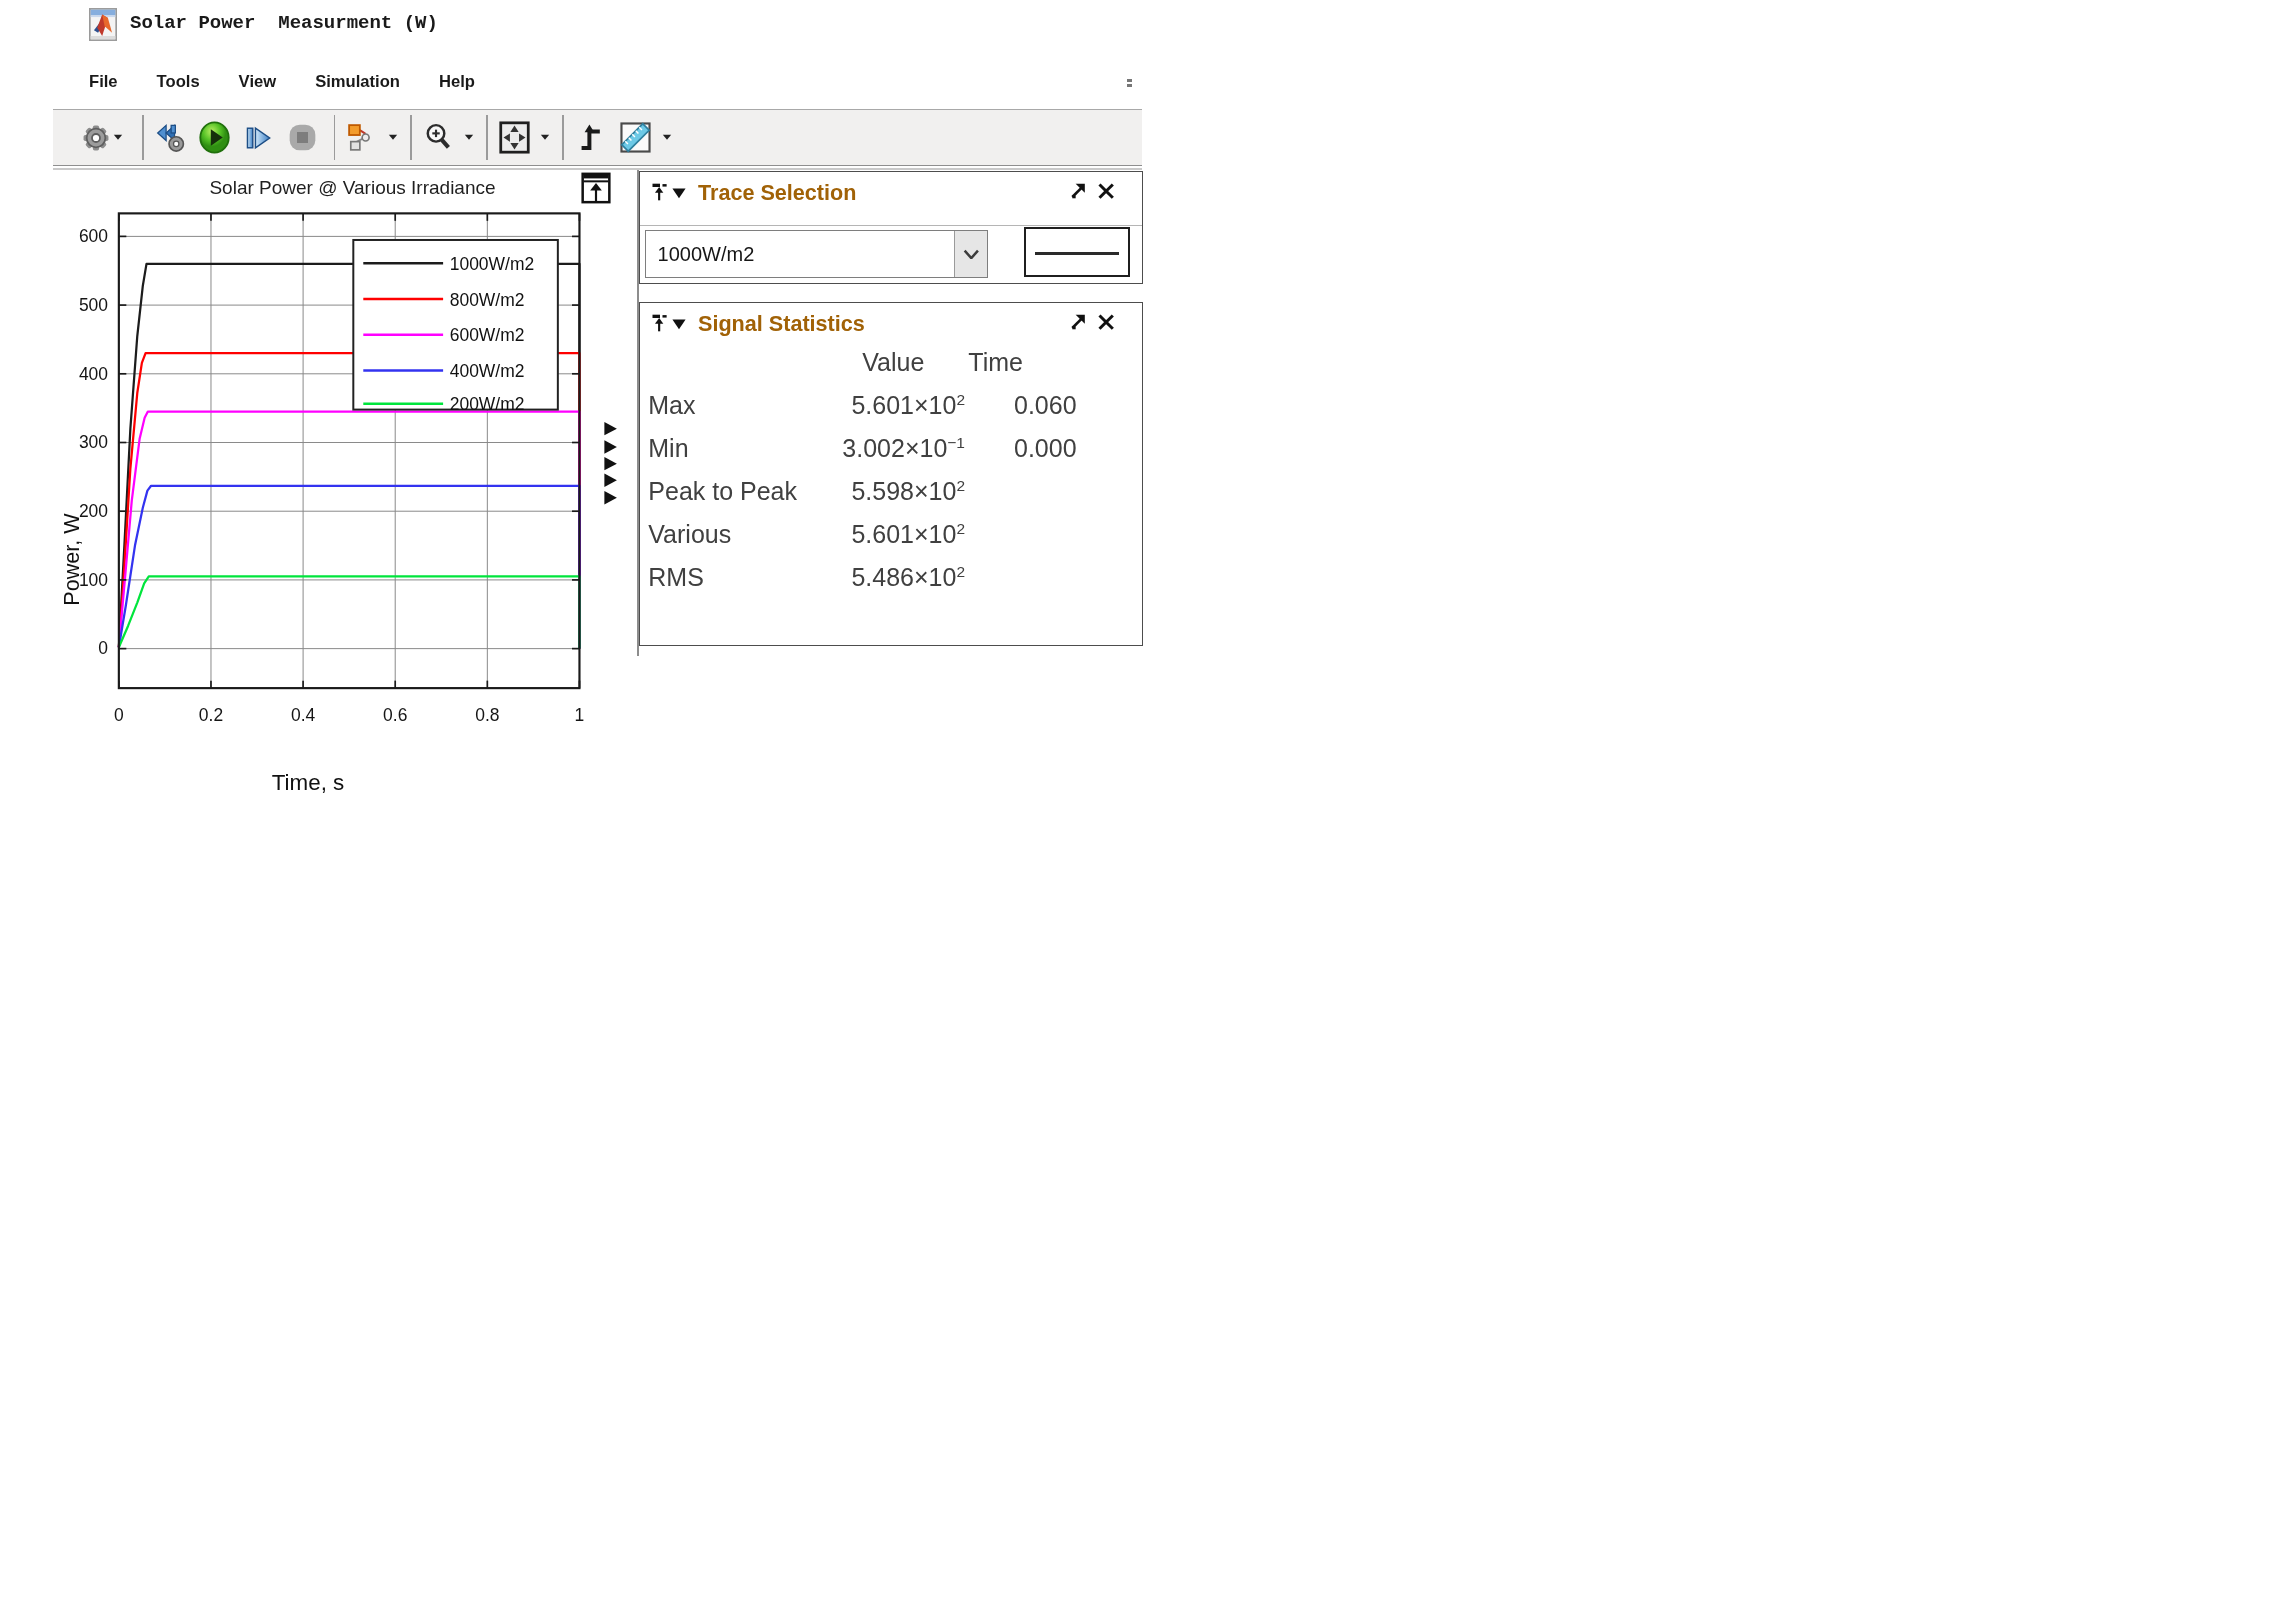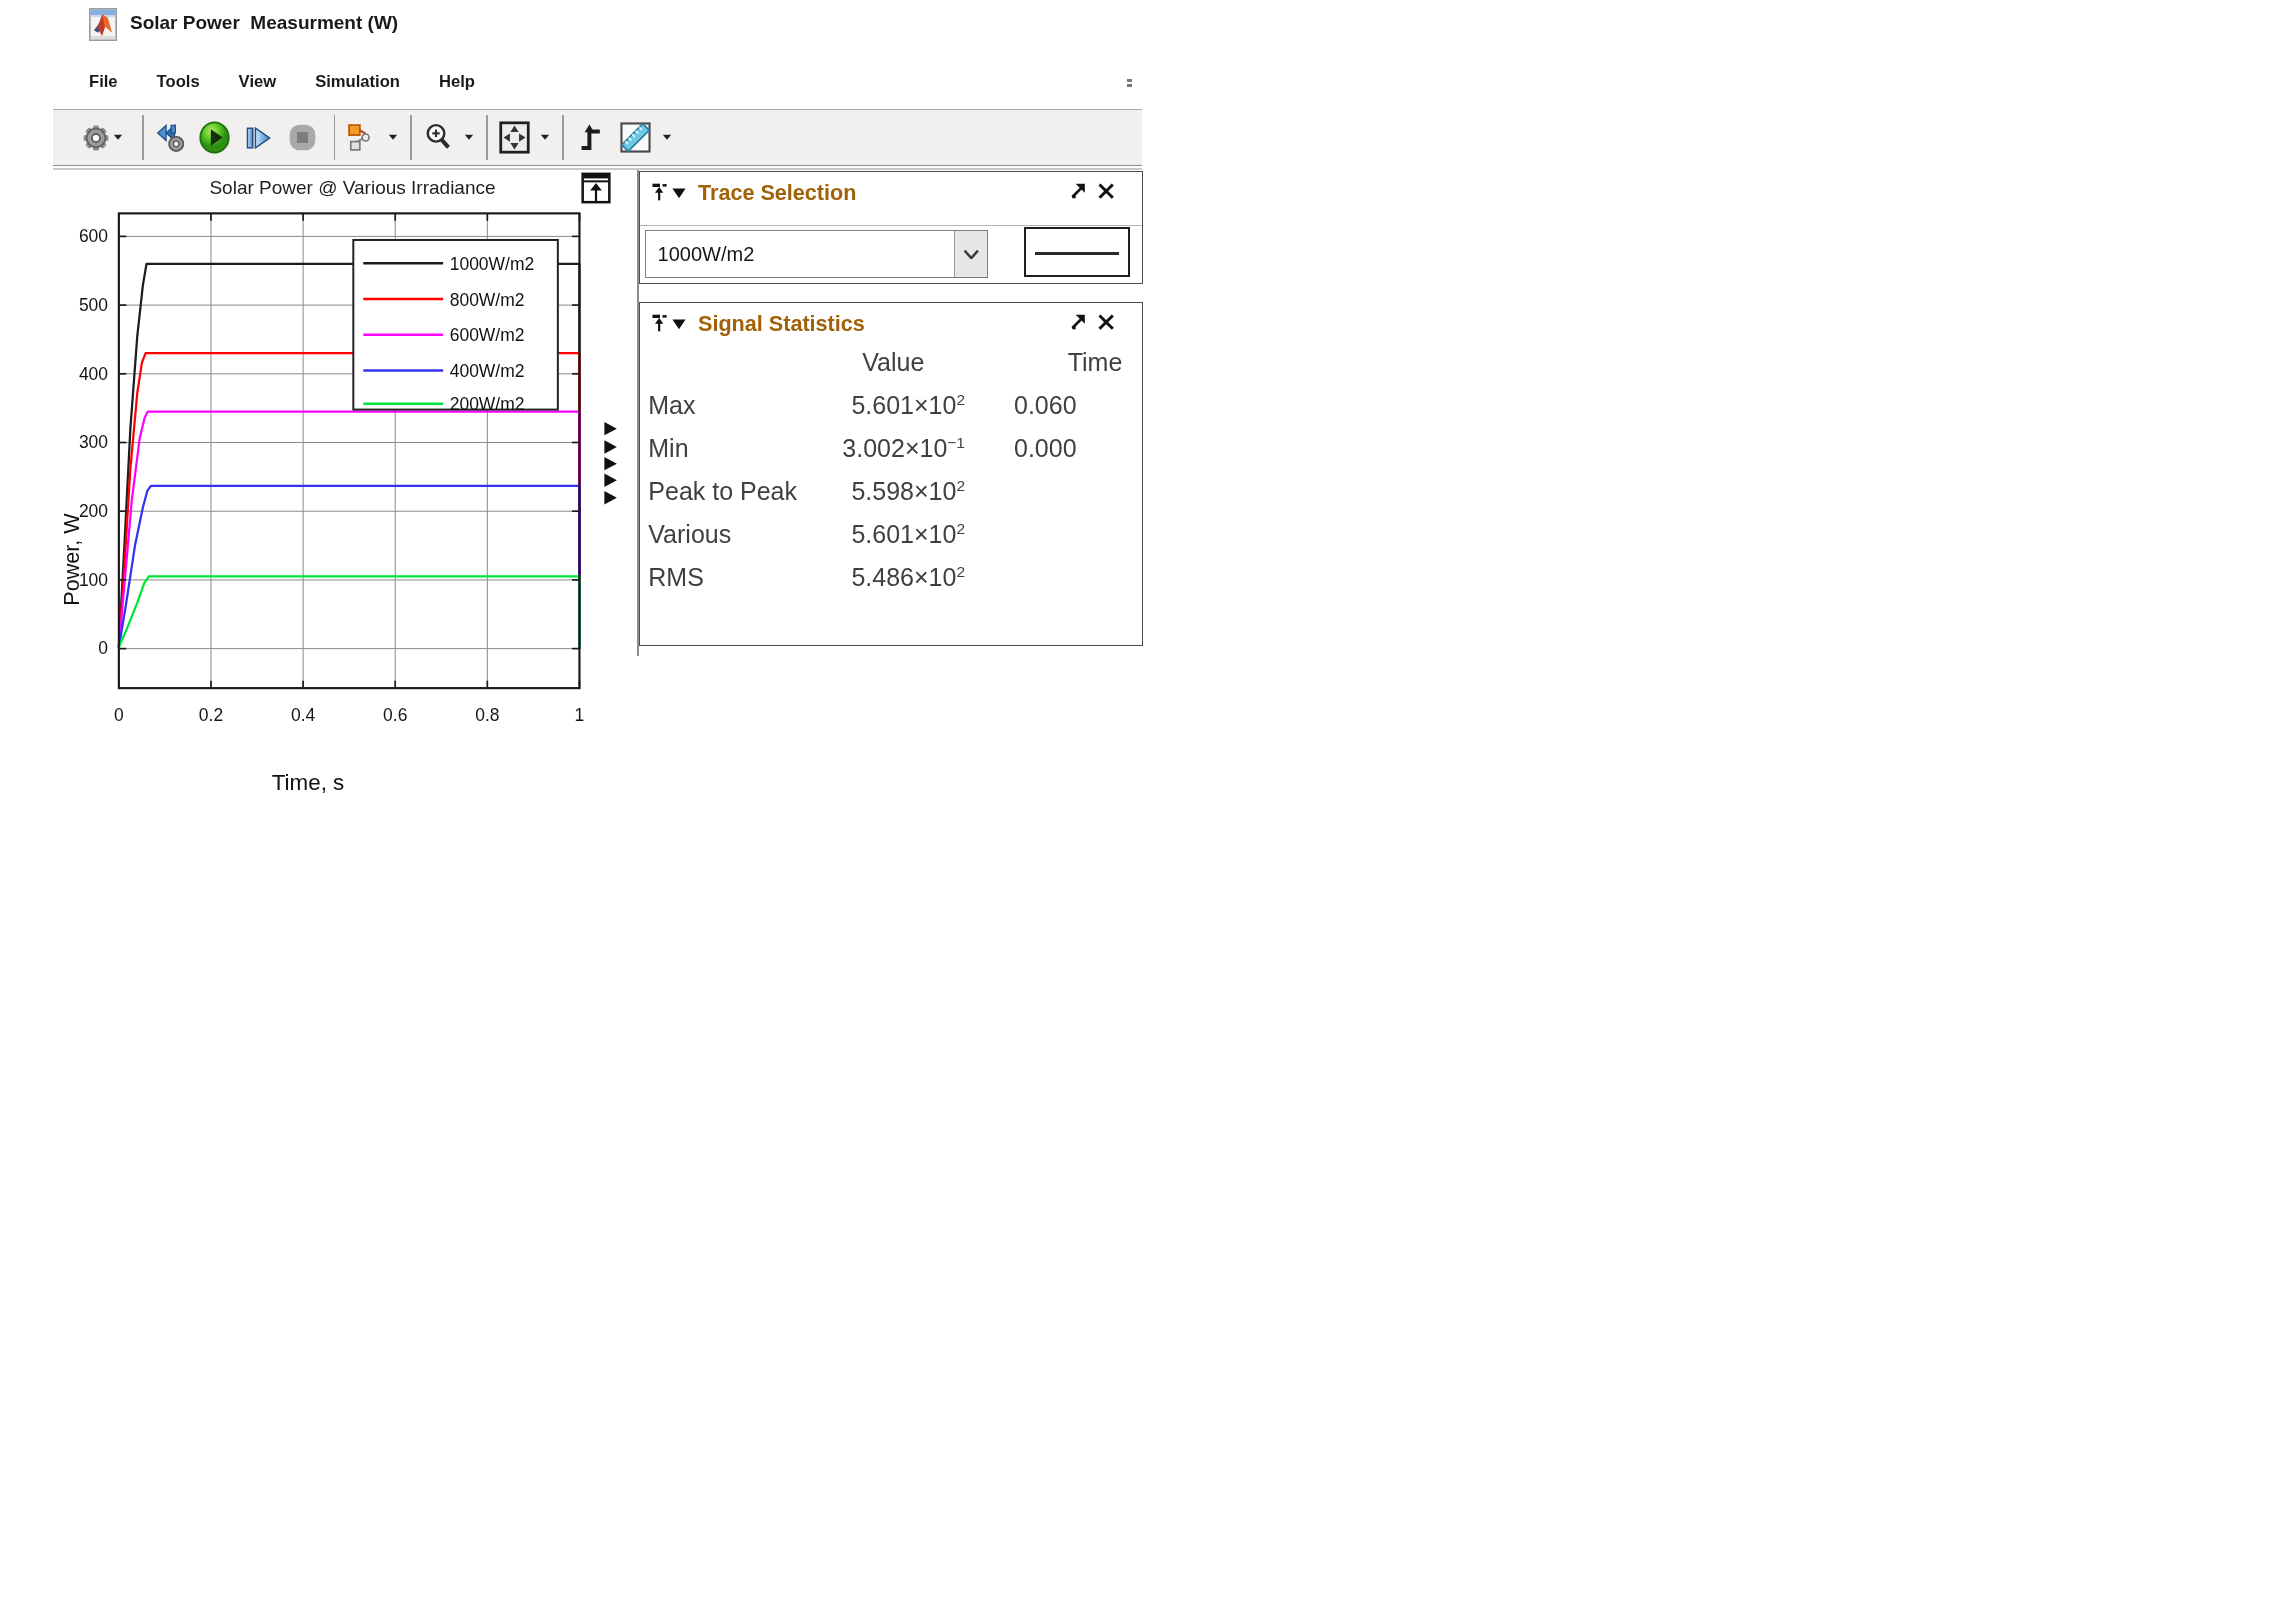--- a/index.html
+++ b/index.html
@@ -1,19 +1,19 @@
 <!DOCTYPE html>
 <html style="font-size:13.3px"><head>
 <meta charset="utf-8">
 <style>
   html,body{margin:0;padding:0;background:#fff;}
   .screen{position:relative;width:1148px;height:803px;background:#ffffff;overflow:hidden;
           font-family:"Liberation Sans",sans-serif;color:#1a1a1a;}
   
-  .titlebar{position:absolute;left:0;top:0;width:100%;height:52px;}
+  .titlebar{position:absolute;left:0;top:0;width:100%;height:52px;font-family:Liberation Mono, monospace;}
   .app-icon{position:absolute;left:89px;top:8.3px;width:28px;height:33px;}
   .window-title{position:absolute;left:130px;top:11.6px;font-size:19px;font-weight:bold;white-space:pre;}
   .edge-artifact{position:absolute;left:1127px;top:79px;width:6.7px;height:11.6px;}
   .edge-artifact i{display:block;width:5px;height:2.5px;background:#777;margin-bottom:2.5px;}
   
   .menubar{position:absolute;left:89px;top:72px;display:flex;gap:39px;font-size:16.6px;font-weight:bold;}
   .menu-item{cursor:default;}
   
   .toolbar{position:absolute;left:53px;top:109px;width:1089px;height:57px;background:#f1f0ef;
            border-top:1.7px solid #a8a8a8;border-bottom:1.7px solid #8f8f8f;
@@ -45,21 +45,21 @@
          border:1.7px solid #7e7e7e;box-sizing:border-box;display:flex;}
   .combo-value{flex:1;font-size:20px;display:flex;align-items:center;padding-left:11.6px;color:#161616;}
   .combo-btn{width:32px;background:#e6e6e6;border-left:0.8px solid #9a9a9a;display:flex;align-items:center;justify-content:center;}
   .line-preview{position:absolute;left:384px;top:55px;width:106px;height:50px;background:#fff;
                 border:2.5px solid #1f1f1f;box-sizing:border-box;}
   .line-preview i{position:absolute;left:9.1px;right:9.1px;top:50%;height:2.5px;background:#2a2a2a;}
   .stats-panel{top:302px;height:344px;}
   .stats-table{position:absolute;left:8.3px;top:38px;right:5px;font-size:25px;color:#404040;}
   .stats-row{display:grid;grid-template-columns:170px 150px 154px;height:43px;align-items:center;}
   .stats-col-value{text-align:center;}
-  .stats-col-time{text-align:right;}
+  .stats-col-time{text-align:left;}
   .stats-value{text-align:right;padding-right:3.3px;}
   .stats-time{text-align:center;}
   .stats-value sup{font-size:0.62em;vertical-align:super;letter-spacing:0;}
 </style>
 </head>
 <body>
 
 <div class="screen">
 
   <div class="titlebar">

